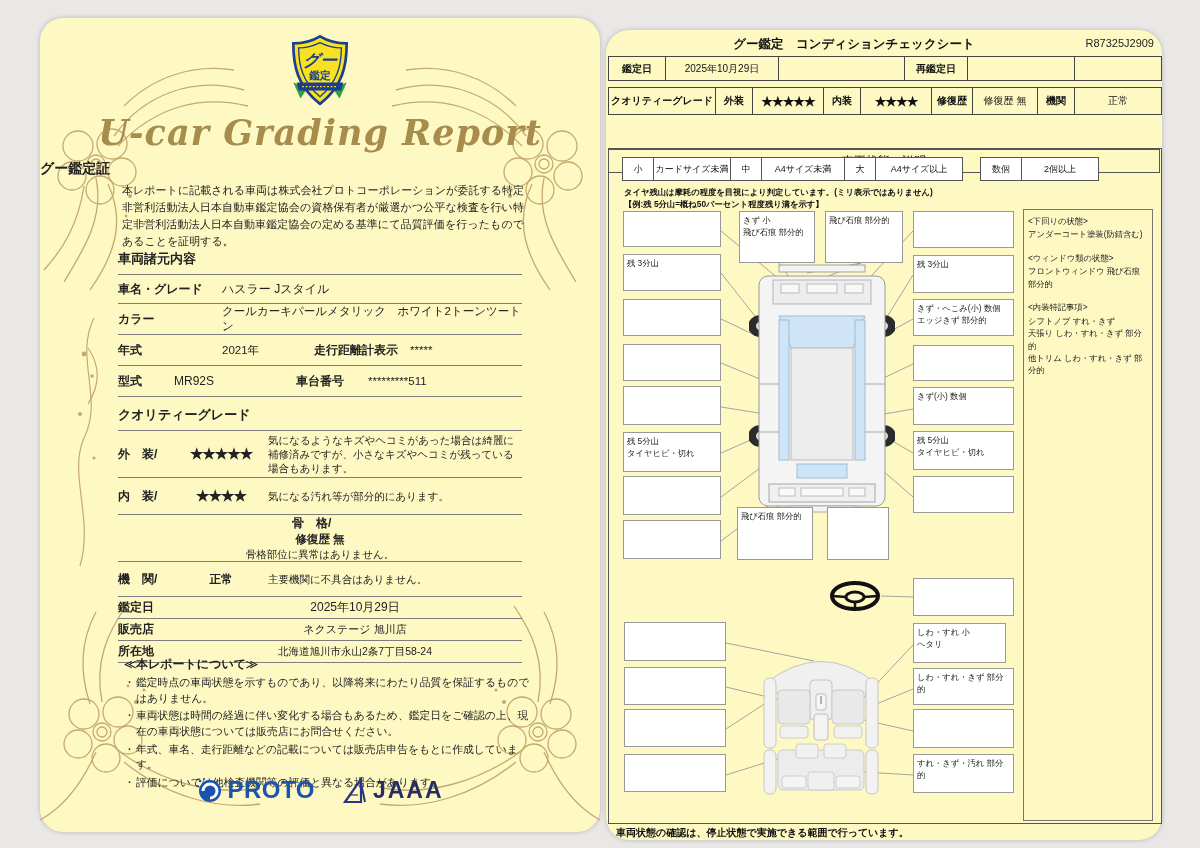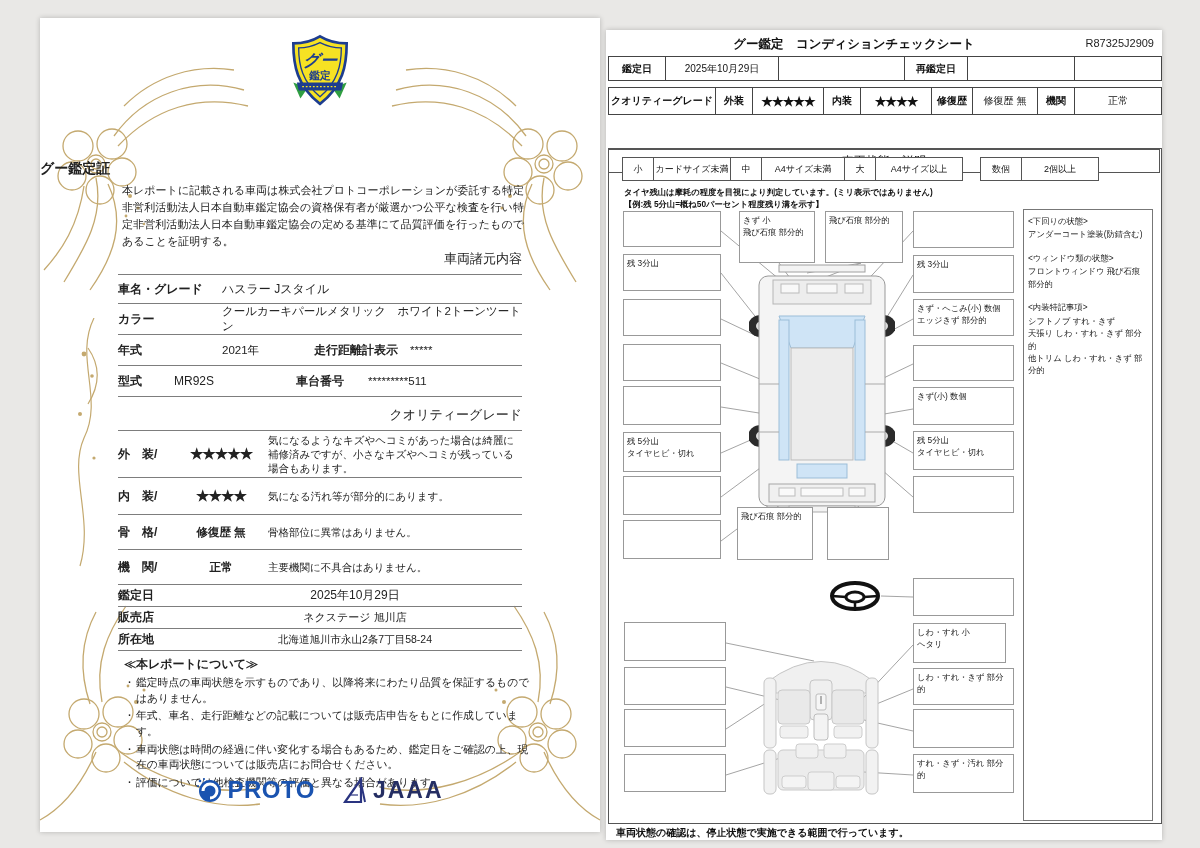--- a/index.html
+++ b/index.html
@@ -1,28 +1,28 @@
 <!DOCTYPE html>
 <html><head>
 <meta charset="utf-8">
 <style>
   html,body{margin:0;padding:0;background:#e9e8e6;font-family:"Liberation Sans",sans-serif;}
   .canvas{position:relative;width:1200px;height:848px;background:#e9e8e6;overflow:hidden;}
-  .page{position:absolute;background:#ffffff;box-shadow:0 0 5px rgba(0,0,0,.22);}
+  .page{position:absolute;background:#fef9c3;box-shadow:0 0 5px rgba(0,0,0,.22);border-radius:23px;}
   
   #page1{left:40px;top:18px;width:560px;height:814px;}
   .flourish{position:absolute;pointer-events:none;}
   .badge-wrap{position:absolute;left:0;right:0;top:16px;text-align:center;}
   .gr-title{position:absolute;left:0;right:0;top:94px;text-align:center;
     font-family:"DejaVu Serif",serif;font-style:italic;font-weight:bold;
     font-size:35px;color:#a78c4b;letter-spacing:1px;}
   .cert-label{position:absolute;left:0;right:0;top:142px;text-align:left;font-size:14px;font-weight:bold;color:#222;}
   .intro{position:absolute;left:82px;top:164px;width:402px;font-size:11px;line-height:1.55;color:#222;text-align:justify;}
   .report-body{position:absolute;left:78px;top:232px;width:404px;color:#222;}
-  .sec-title{font-size:13px;font-weight:normal;text-align:right;padding-bottom:6px;border-bottom:1.5px solid #7d7d7d;}
+  .sec-title{font-size:13px;font-weight:bold;text-align:left;padding-bottom:6px;border-bottom:1.5px solid #7d7d7d;}
   .srow{display:flex;align-items:center;border-bottom:1.5px solid #7d7d7d;min-height:28px;font-size:12px;}
   .srow .lab{width:104px;font-weight:bold;flex:none;}
   .srow .lab2{width:96px;font-weight:bold;flex:none;}
   .srow .val{font-size:11.5px;}
   .grow{display:flex;align-items:center;border-bottom:1.5px solid #7d7d7d;font-size:12px;}
   .grow .glab{width:56px;font-weight:bold;flex:none;}
   .grow .gval{width:94px;flex:none;text-align:center;font-weight:bold;}
   .grow .gval.stars{font-size:15px;letter-spacing:-1px;}
   .grow .gdesc{flex:1;font-size:10.5px;line-height:1.35;}
   .mrow{display:flex;align-items:center;border-bottom:1.5px solid #7d7d7d;min-height:21px;font-size:11px;}
@@ -175,20 +175,21 @@
         <polygon points="66,54 50,60 58,72" fill="#2f9e41"></polygon>
         <path d="M36,2 C46,8 58,10 66,10 C66,34 62,58 36,78 C10,58 6,34 6,10 C14,10 26,8 36,2 Z" fill="#f6e223" stroke="#1d3d8f" stroke-width="3"></path>
         <path d="M36,9 C44,13 54,15 60,15 C60,34 56,53 36,70 C16,53 12,34 12,15 C18,15 28,13 36,9 Z" fill="none" stroke="#1d3d8f" stroke-width="1.5"></path>
         <text x="36" y="35" text-anchor="middle" font-size="19" font-weight="bold" fill="#1d3d8f" font-style="italic">グー</text>
         <text x="36" y="50" text-anchor="middle" font-size="12" font-weight="bold" fill="#1d3d8f">鑑定</text>
         <path d="M10,54 L62,54 L60,63 L12,63 Z" fill="#1d3d8f"></path>
         <line x1="16" y1="58.5" x2="56" y2="58.5" stroke="#f6e223" stroke-width="1.4" stroke-dasharray="2,2"></line>
       </svg>
     </div>
 
+    <div class="gr-title">U-car Grading Report</div>
     <div class="cert-label">グー鑑定証</div>
     <div class="intro">本レポートに記載される車両は株式会社プロトコーポレーションが委託する特定非営利活動法人日本自動車鑑定協会の資格保有者が厳選かつ公平な検査を行い特定非営利活動法人日本自動車鑑定協会の定める基準にて品質評価を行ったものであることを証明する。</div>
 
     <div class="report-body">
       <div class="sec-title">車両諸元内容</div>
       <div class="srow" style="min-height:28px;">
         <span class="lab">車名・グレード</span>
         <span class="val" style="font-size:12px;">ハスラー Jスタイル</span>
       </div>
       <div class="srow" style="min-height:30px;">
@@ -212,21 +213,21 @@
       <div class="grow" style="min-height:46px;">
         <span class="glab">外　装/</span>
         <span class="gval stars">★★★★★</span>
         <span class="gdesc">気になるようなキズやヘコミがあった場合は綺麗に補修済みですが、小さなキズやヘコミが残っている場合もあります。</span>
       </div>
       <div class="grow" style="min-height:36px;">
         <span class="glab">内　装/</span>
         <span class="gval stars">★★★★</span>
         <span class="gdesc">気になる汚れ等が部分的にあります。</span>
       </div>
-      <div class="grow" style="min-height:34px;">
+      <div class="grow" style="min-height:34px;flex-direction:column;">
         <span class="glab">骨　格/</span>
         <span class="gval" style="font-size:11.5px;">修復歴 無</span>
         <span class="gdesc">骨格部位に異常はありません。</span>
       </div>
       <div class="grow" style="min-height:34px;">
         <span class="glab">機　関/</span>
         <span class="gval" style="font-size:11.5px;">正常</span>
         <span class="gdesc">主要機関に不具合はありません。</span>
       </div>
 
@@ -241,22 +242,22 @@
       <div class="mrow">
         <span class="mlab">所在地</span>
         <span class="mval" style="font-size:10.5px;">北海道旭川市永山2条7丁目58-24</span>
       </div>
     </div>
 
     <div class="about">
       <div class="about-title">≪本レポートについて≫</div>
       <ul>
         <li>鑑定時点の車両状態を示すものであり、以降将来にわたり品質を保証するものではありません。</li>
+        <li>車両状態は時間の経過に伴い変化する場合もあるため、鑑定日をご確認の上、現在の車両状態については販売店にお問合せください。</li>
         <li>年式、車名、走行距離などの記載については販売店申告をもとに作成しています。</li>
-        <li>車両状態は時間の経過に伴い変化する場合もあるため、鑑定日をご確認の上、現在の車両状態については販売店にお問合せください。</li>
         <li>評価については他検査機関等の評価と異なる場合があります。</li>
       </ul>
     </div>
 
     <div class="logo-row">
       <div class="proto-logo">
         <svg width="26" height="26" viewBox="0 0 26 26">
           <circle cx="14" cy="14" r="11" fill="#1a53b0"></circle>
           <path d="M7,14 a7,7 0 1 1 7,7" fill="none" stroke="#fff" stroke-width="3"></path>
           <circle cx="4" cy="4" r="1.3" fill="#1a53b0"></circle>

